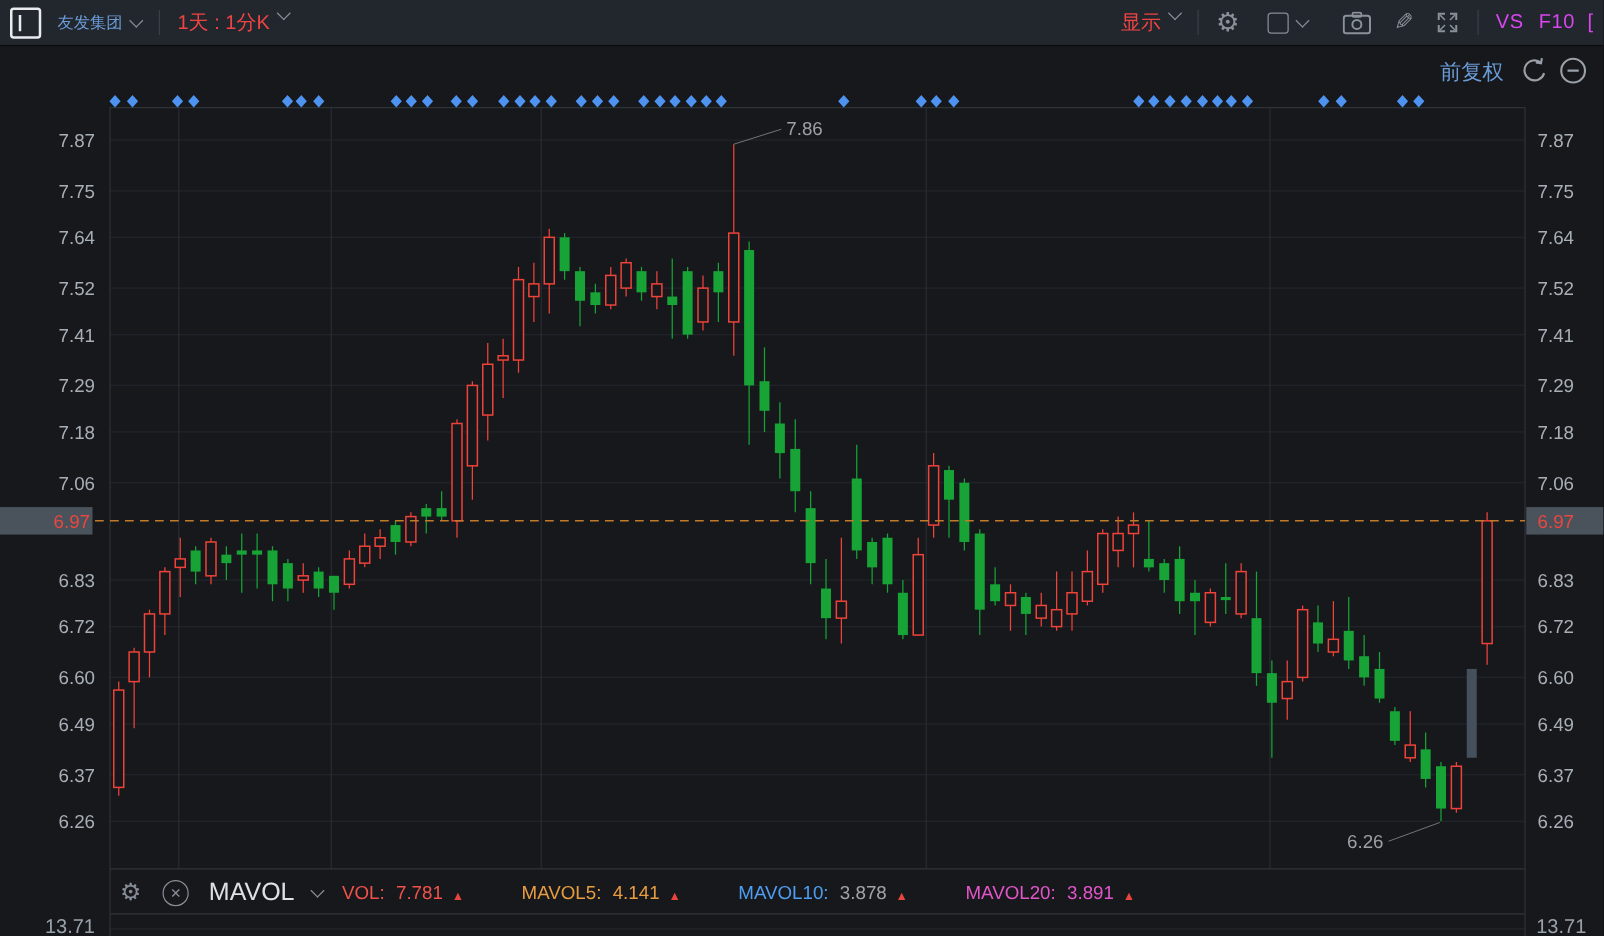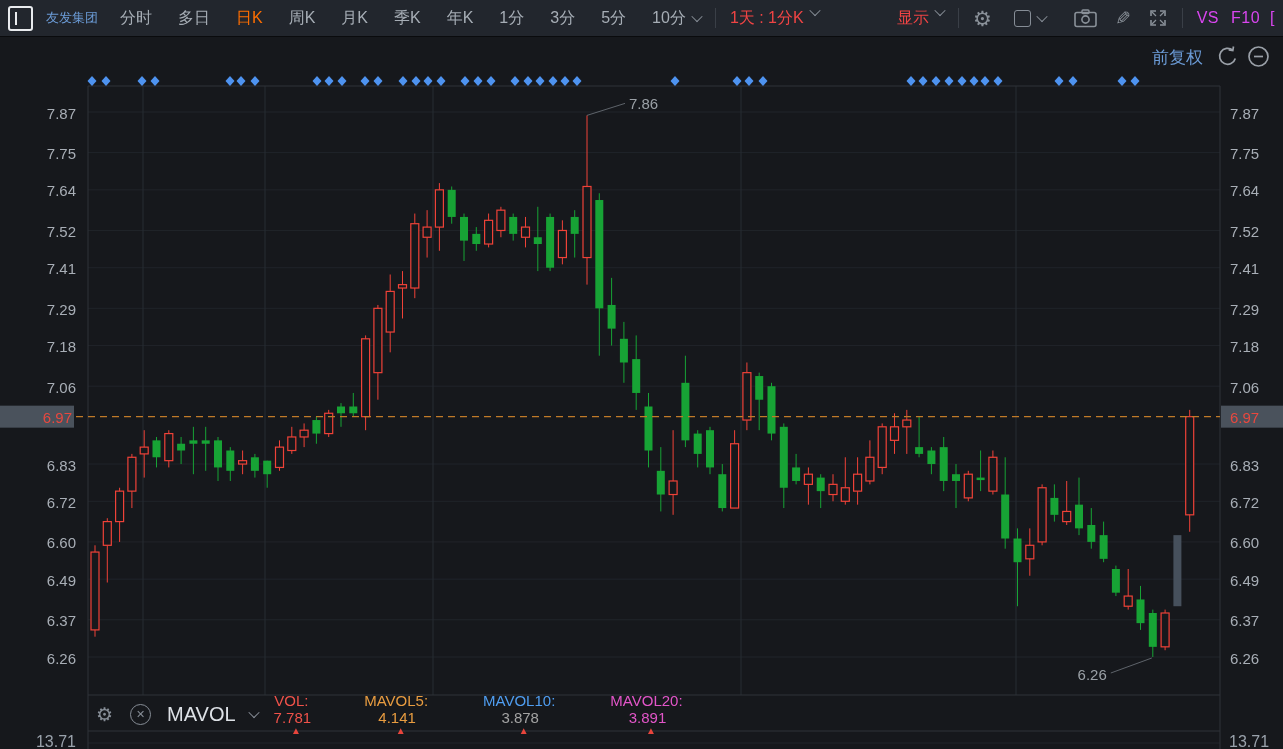--- a/index.html
+++ b/index.html
@@ -32,51 +32,38 @@
   svg.plot{position:absolute;top:36px;left:0;}
   svg text{font-family:"Liberation Sans",sans-serif;}
   
   .ind-row{position:absolute;top:698px;left:89px;width:1130px;height:32px;display:flex;
            align-items:center;font-size:15px;z-index:2;padding-left:7px;box-sizing:border-box;}
   .ind-gear{font-size:19px;color:#868d96;margin-right:17px;}
   .circ-x{width:19px;height:19px;border:1.5px solid #868d96;border-radius:50%;color:#868d96;
           font-size:11px;display:flex;align-items:center;justify-content:center;margin-right:16px;}
   .ind-title{color:#dde1e6;font-size:20px;}
   .ind-row .chev{margin-left:14px;margin-right:16px;}
-  .seg{display:flex;align-items:center;margin-right:46px;flex-direction:column;}
+  .seg{display:flex;align-items:flex-end;margin-right:46px;}
   .seg .lab{margin-right:9px;}
   .seg .val{margin-right:7px;}
   .tri{font-size:10px;line-height:10px;}
   .vol-lab{position:absolute;top:733px;font-size:16px;color:#99a1ab;z-index:2;}
   .vol-lab.l{left:0;width:76px;text-align:right;}
   .vol-lab.r{left:1229px;}
 </style>
 </head>
 <body>
 
 <div class="app">
 
   <div class="toolbar">
     <div class="win-icon">
         <i></i>
       </div>
     <span class="symbol">友发集团</span>
-    <nav class="tabs" id="tabs">
-        <span class="tab">分时</span>
-        <span class="tab">多日</span>
-        <span class="tab active">日K</span>
-        <span class="tab">周K</span>
-        <span class="tab">月K</span>
-        <span class="tab">季K</span>
-        <span class="tab">年K</span>
-        <span class="tab">1分</span>
-        <span class="tab">3分</span>
-        <span class="tab">5分</span>
-        <span class="tab">10分</span>
-      </nav>
     <span class="chev"></span>
     <span class="tsep"></span>
     <div class="combo">
       <span>1天 : 1分K</span>
       <span class="chev"></span>
     </div>
     <div class="right-cluster">
       <div class="combo">
         <span>显示</span>
         <span class="chev"></span>

